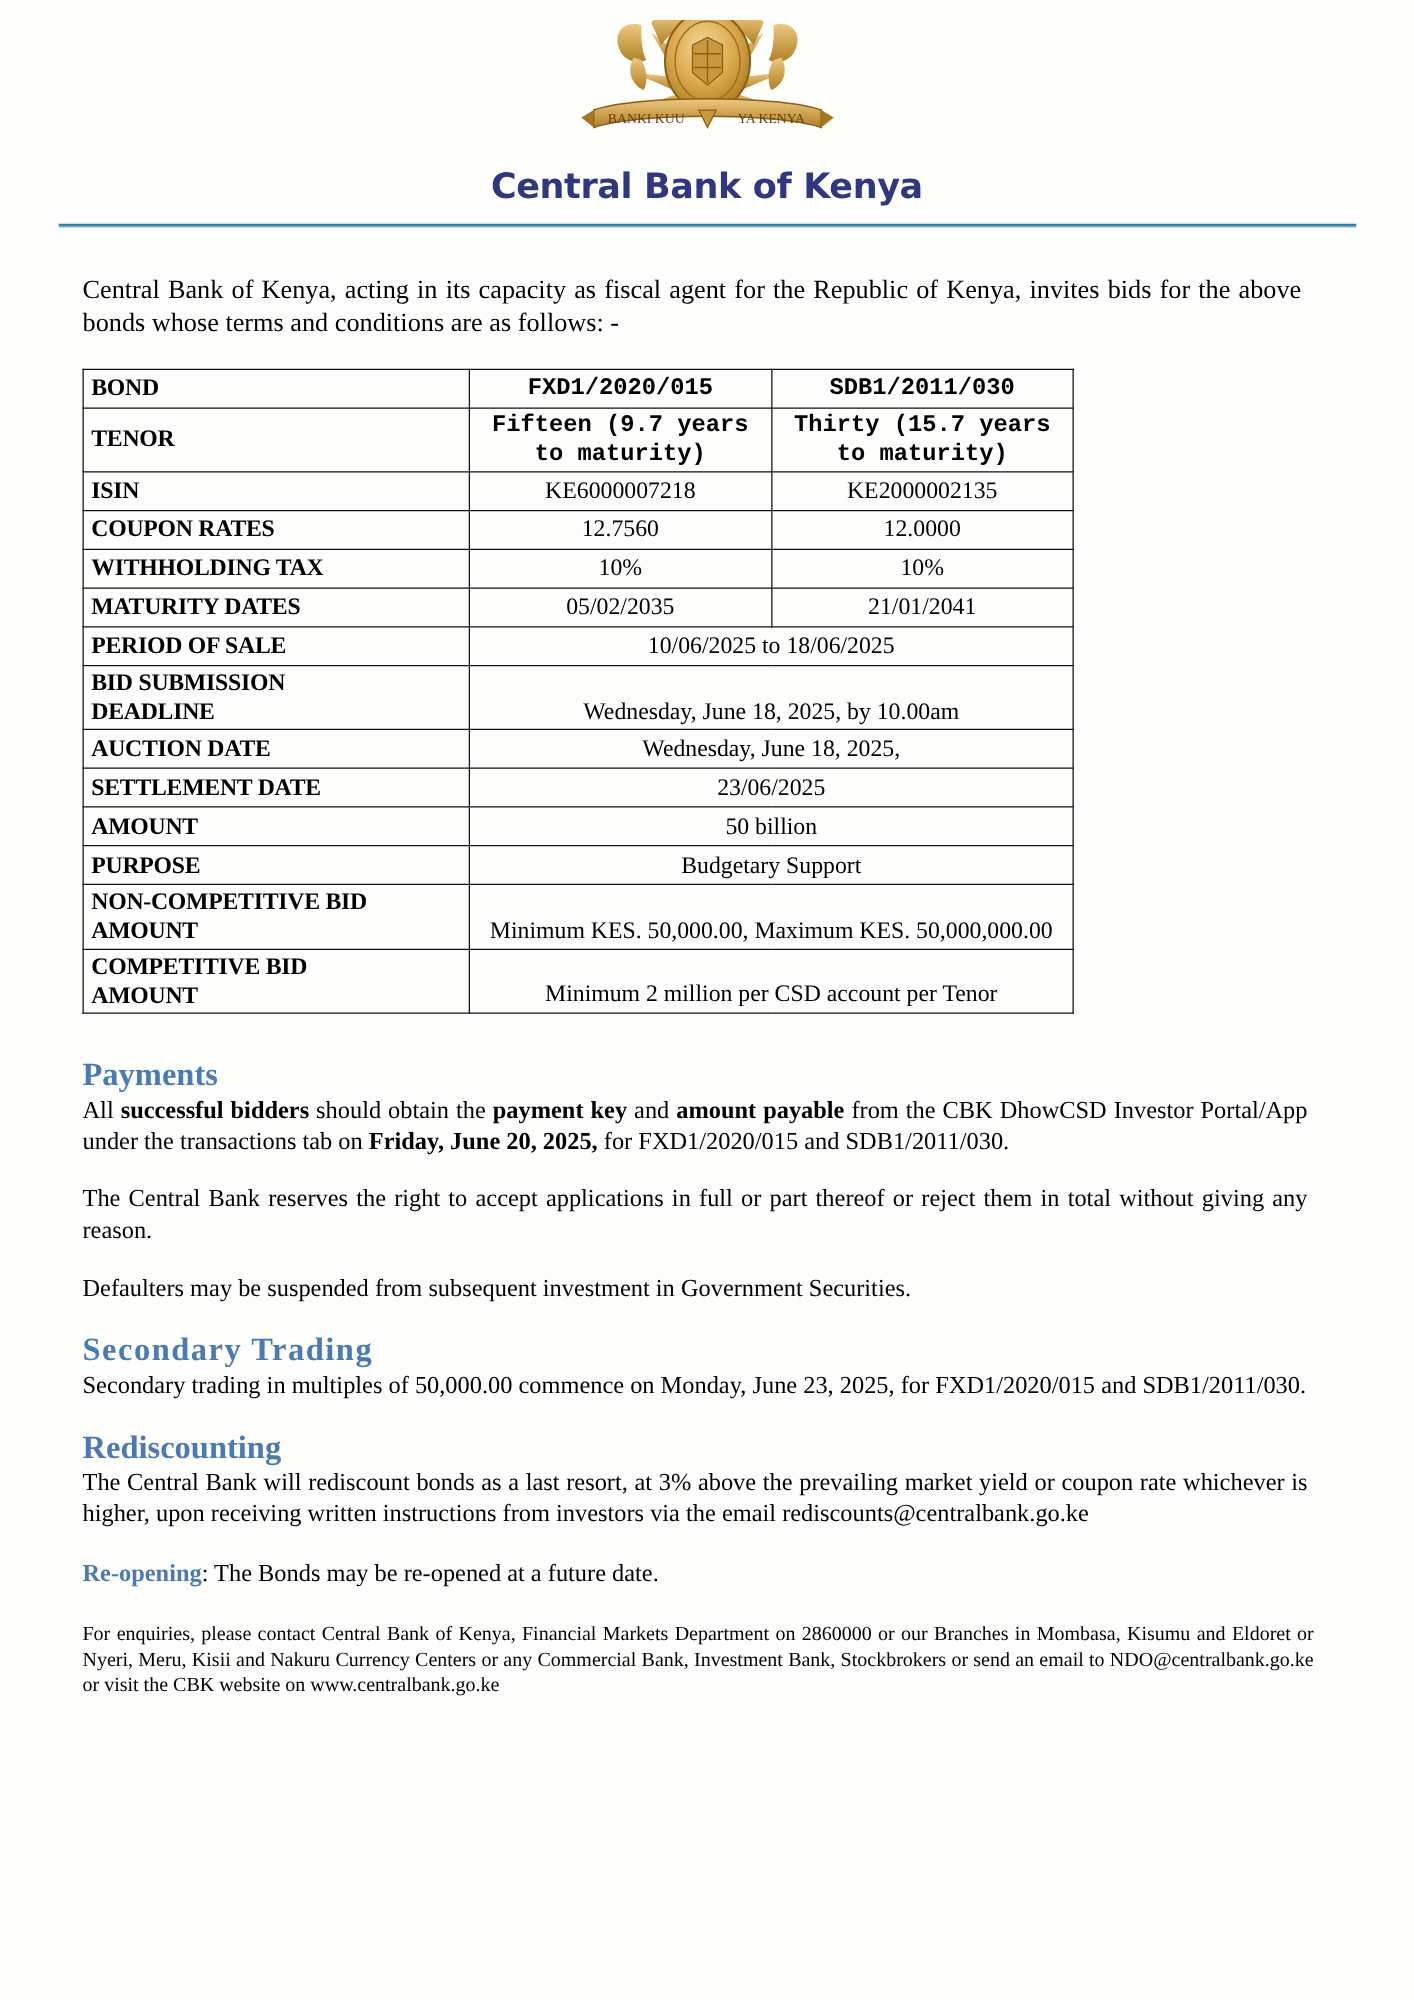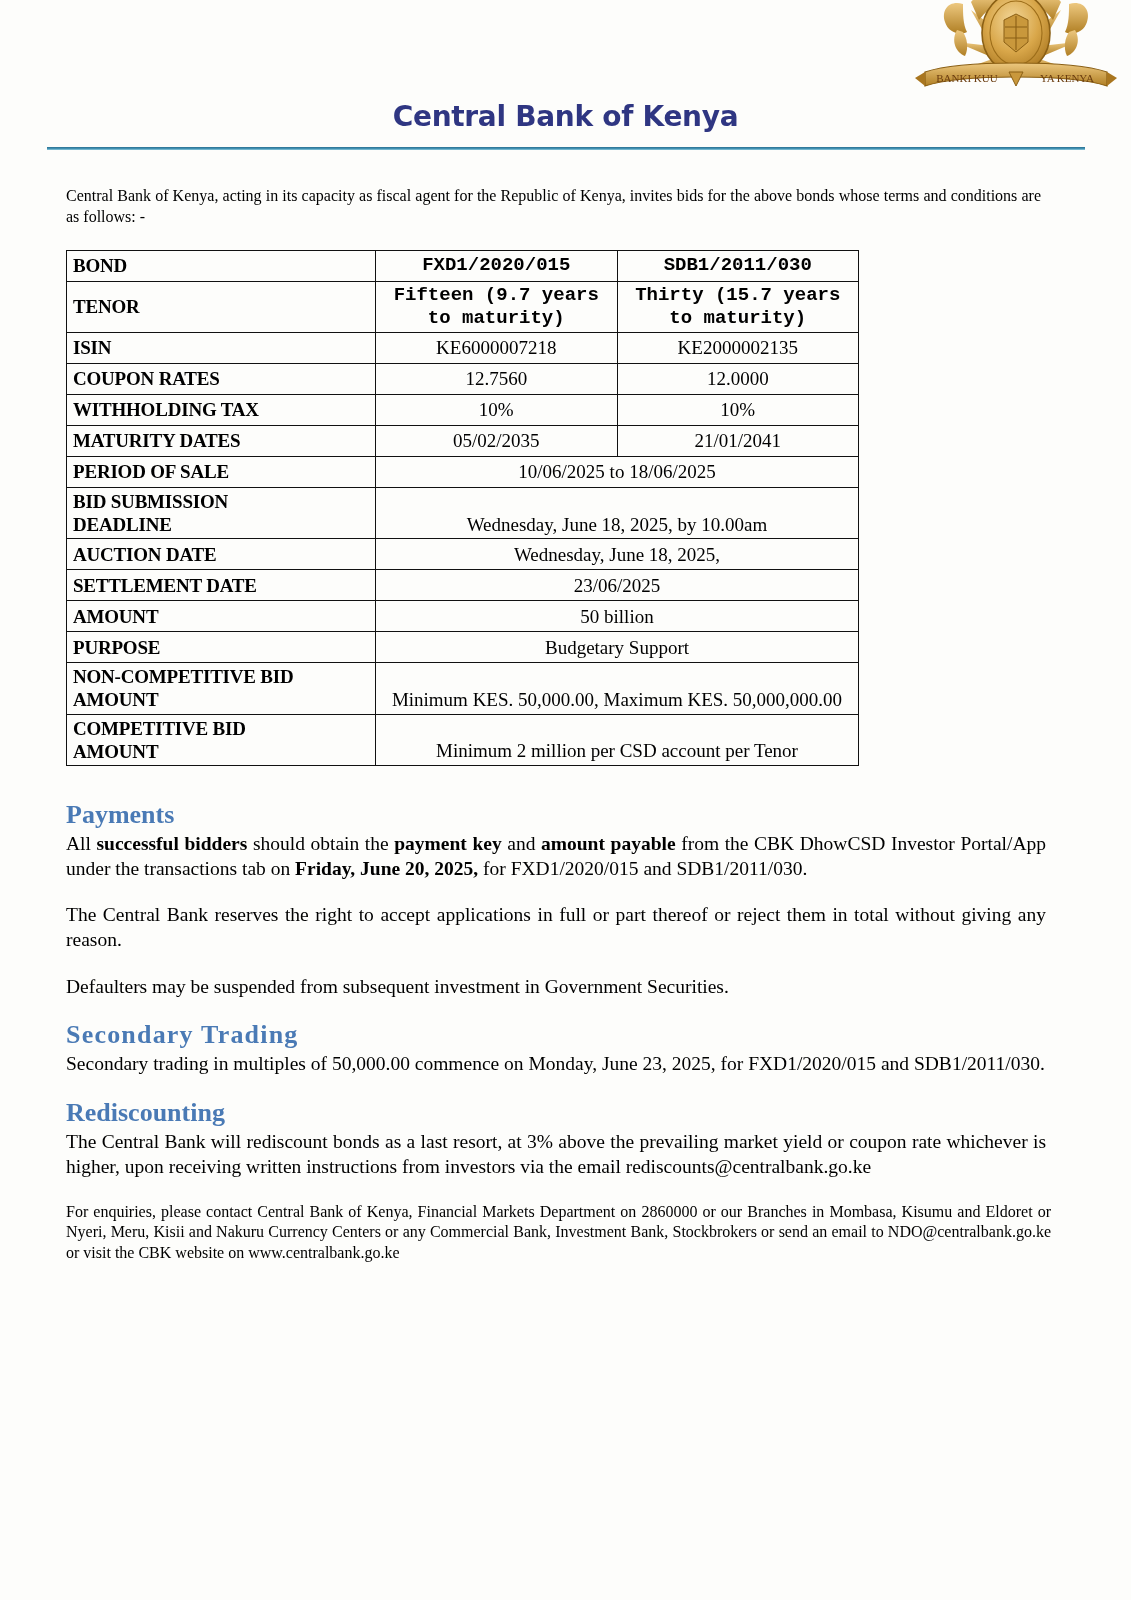--- a/index.html
+++ b/index.html
@@ -19,33 +19,34 @@
   
   .header {
     width: 100%;
     padding-top: 0px;
     text-align: center;
   }
   .logo-wrap {
     height: 100px;
     display: flex;
     align-items: flex-start;
-    justify-content: flex-end;
+    justify-content: center;
     overflow: hidden;
+    margin-top: 16px;
   }
   .crest {
     margin-top: -14px;
   }
   .wordmark {
     font-family: "DejaVu Sans", sans-serif;
     font-weight: bold;
     font-size: 28px;
     letter-spacing: -0.3px;
     color: #2f3682;
-    margin-top: 0;
+    margin-top: 16px;
   }
   .header-rule {
     margin: 14px auto 0 auto;
     width: 1038px;
     height: 3px;
     background: linear-gradient(to bottom, #2b6f91 0%, #3f8fb0 50%, #8ecadd 100%);
   }
 
   
   .page {
@@ -54,21 +55,21 @@
 
   h1.doc-title {
     font-size: 23px;
     font-weight: bold;
     line-height: 1.18;
     margin: 0 0 26px 0;
     letter-spacing: -0.1px;
   }
 
   p.intro {
-    font-size: 16px;
+    font-size: 21px;
     line-height: 1.30;
     margin: 0 2px 22px 0;
     text-align: justify;
     width: 975px;
   }
 
   
   table.terms {
     border-collapse: collapse;
     width: 793px;
@@ -295,16 +296,17 @@
   <p class="body-text tight">The Central Bank reserves the right to accept applications in full or part thereof or reject them in total without giving any reason.</p>
 
   <p class="body-text">Defaulters may be suspended from subsequent investment in Government Securities.</p>
 
   <div class="sec-head spaced">Secondary Trading</div>
   <p class="body-text tight">Secondary trading in multiples of 50,000.00 commence on Monday, June 23, 2025, for FXD1/2020/015 and SDB1/2011/030.</p>
 
   <div class="sec-head">Rediscounting</div>
   <p class="body-text tight">The Central Bank will rediscount bonds as a last resort, at 3% above the prevailing market yield or coupon rate whichever is higher, upon receiving written instructions from investors via the email rediscounts@centralbank.go.ke</p>
 
+  <p class="reopen-line"><span class="lead">Re-opening</span><span>: The Bonds may be re-opened at a future date.</span></p>
 
   <p class="footer-note">For enquiries, please contact Central Bank of Kenya, Financial Markets Department on 2860000 or our Branches in Mombasa, Kisumu and Eldoret or Nyeri, Meru, Kisii and Nakuru Currency Centers or any Commercial Bank, Investment Bank, Stockbrokers or send an email to NDO@centralbank.go.ke or visit the CBK website on www.centralbank.go.ke</p>
 
 </div>
 
 </body></html>

